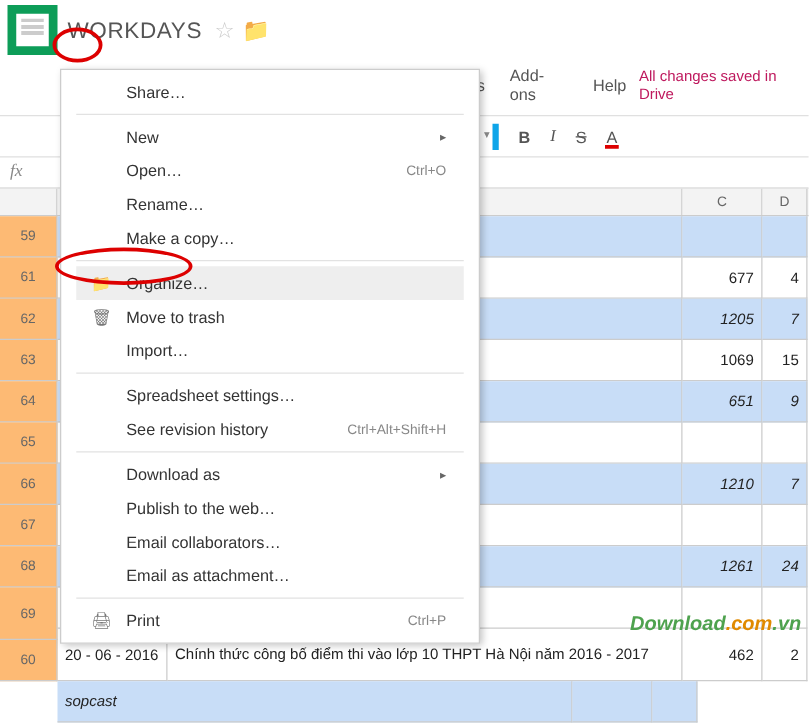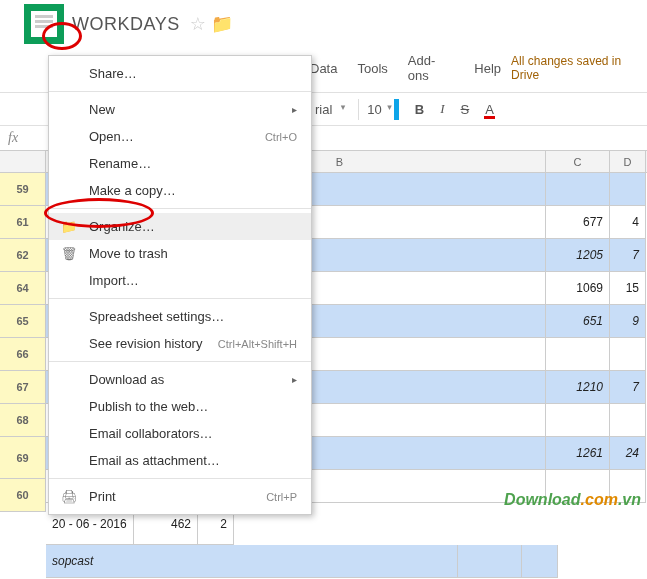--- a/index.html
+++ b/index.html
@@ -1,58 +1,58 @@
 <!DOCTYPE html>
 <html><head>
 <meta charset="utf-8">
 <style>
 * { box-sizing: border-box; margin: 0; padding: 0; }
 body { font-family: Arial, sans-serif; font-size: 13px; color: #333; background: #fff; width: 647px; height: 579px; overflow: hidden; position: relative; }
-.header { display: flex; align-items: center; padding: 4px 6px; margin-left: 18px; }
+.header { display: flex; align-items: center; padding: 4px 6px; }
 .logo { width: 40px; height: 40px; background: #0d9d58; display: flex; align-items: center; justify-content: center; margin-right: 8px; }
 .logo-inner { width: 26px; height: 26px; background: #fff; position: relative; }
 .logo-inner::before { content: ''; position: absolute; top: 4px; left: 4px; width: 18px; height: 18px; background: linear-gradient(to bottom, #ccc 0, #ccc 3px, transparent 3px, transparent 5px, #ccc 5px, #ccc 8px, transparent 8px, transparent 10px, #ccc 10px, #ccc 13px, transparent 13px); }
 .doc-title { font-size: 18px; color: #555; font-weight: 400; letter-spacing: 0.5px; }
 .star-icon { margin-left: 10px; color: #ccc; font-size: 18px; }
 .folder-icon-top { margin-left: 6px; color: #888; font-size: 18px; }
 .menu-bar { display: flex; align-items: center; padding: 2px 0 6px 55px; font-size: 13px; color: #555; }
 .menu-item { padding: 3px 10px; cursor: pointer; }
-.saved-msg { margin-left: 0; color: #a16207; font-size: 12px; }
+.saved-msg { margin-left: 0; color: #be185d; font-size: 12px; }
 .toolbar { display: flex; align-items: center; border-top: 1px solid #e0e0e0; border-bottom: 1px solid #e0e0e0; padding: 5px 8px; gap: 4px; }
 .font-box { padding: 3px 16px 3px 8px; font-size: 13px; color: #555; position: relative; }
 .font-box::after { content: '▾'; position: absolute; right: 3px; font-size: 9px; color: #888; }
 .size-box { padding: 3px 12px 3px 8px; font-size: 13px; color: #555; position: relative; border-left: 1px solid #ddd; border-right: 5px solid #0ea5e9; margin: 0 6px; }
 .size-box::after { content: '▾'; position: absolute; right: 2px; font-size: 9px; color: #888; }
 .fmt-b { font-weight: bold; padding: 3px 6px; color: #555; }
 .fmt-i { font-style: italic; font-family: Georgia; padding: 3px 6px; color: #555; }
 .fmt-s { text-decoration: line-through; padding: 3px 6px; color: #555; }
 .fmt-a { padding: 3px 6px; color: #555; position: relative; }
 .fmt-a::after { content: ''; position: absolute; bottom: 1px; left: 5px; right: 5px; height: 3px; background: #d00; }
 .fx-bar { display: flex; align-items: center; border-bottom: 1px solid #ccc; padding: 4px 8px; }
 .fx-label { font-style: italic; font-family: Georgia; color: #888; font-size: 14px; margin-right: 8px; }
 .sheet { position: relative; }
 .col-headers { display: flex; background: #f3f3f3; border-bottom: 1px solid #ccc; height: 22px; }
 .row-headers { position: absolute; left: 0; top: 22px; width: 46px; }
-.rh { height: 33px; background: #fef9c3; border-right: 1px solid #ccc; border-bottom: 1px solid #ccc; display: flex; align-items: center; justify-content: center; font-size: 11px; color: #666; font-weight: bold; }
+.rh { height: 33px; background: #fdba74; border-right: 1px solid #ccc; border-bottom: 1px solid #ccc; display: flex; align-items: center; justify-content: center; font-size: 11px; color: #666; }
 .ch { background: #f3f3f3; border-right: 1px solid #ccc; display: flex; align-items: center; justify-content: center; font-size: 11px; color: #666; }
 .ch-corner { width: 46px; border-right: 1px solid #ccc; }
 .ch-a { width: 88px; }
 .ch-b { width: 412px; }
 .ch-c { width: 64px; }
 .ch-d { width: 36px; }
 .grid-rows { position: absolute; left: 46px; top: 22px; }
 .grow { display: flex; height: 33px; }
 .cell { border-right: 1px solid #ccc; border-bottom: 1px solid #ccc; padding: 4px 6px; font-size: 12px; color: #222; display: flex; align-items: center; overflow: hidden; white-space: nowrap; }
 .cell.wrap { white-space: normal; line-height: 1.2; }
 .c-a { width: 88px; }
 .c-b { width: 412px; }
 .c-c { width: 64px; justify-content: flex-end; }
 .c-d { width: 36px; justify-content: flex-end; }
 .selblue { background: #c8ddf7; font-style: italic; }
-.dropdown { position: absolute; left: 48px; top: 55px; width: 264px; background: #fff; border: 1px solid #ccc; box-shadow: 2px 2px 6px rgba(0,0,0,0.25); z-index: 100; padding: 4px 0; }
+.dropdown { position: absolute; left: 48px; top: 55px; width: 336px; background: #fff; border: 1px solid #ccc; box-shadow: 2px 2px 6px rgba(0,0,0,0.25); z-index: 100; padding: 4px 12px; }
 .dd-item { display: flex; align-items: center; padding: 6px 14px 6px 40px; font-size: 13px; color: #333; cursor: pointer; position: relative; }
 .dd-item.hl { background: #eee; }
 .dd-icon { position: absolute; left: 12px; width: 16px; text-align: center; color: #777; font-size: 13px; }
 .dd-sub { margin-left: auto; color: #888; font-size: 11px; }
 .dd-arrow { margin-left: auto; color: #666; font-size: 10px; }
 .dd-sep { height: 1px; background: #e2e2e2; margin: 4px 0; }
 .circle-red { position: absolute; border: 3px solid #d00; border-radius: 50%; pointer-events: none; z-index: 200; }
 .circle1 { left: 42px; top: 22px; width: 40px; height: 28px; }
 .circle2 { left: 44px; top: 198px; width: 110px; height: 30px; }
 .watermark { position: absolute; right: 6px; bottom: 70px; font-size: 16px; font-weight: bold; color: #999; font-style: italic; z-index: 50; pointer-events: none; }
@@ -105,20 +105,21 @@
     <div class="ch ch-corner"></div>
     <div class="ch ch-a"></div>
     <div class="ch ch-b">B</div>
     <div class="ch ch-c">C</div>
     <div class="ch ch-d">D</div>
   </div>
   <div class="row-headers" id="rowhdrs">
       <div class="rh">59</div>
       <div class="rh">61</div>
       <div class="rh">62</div>
+      <div class="rh">63</div>
       <div class="rh">64</div>
       <div class="rh">65</div>
       <div class="rh">66</div>
       <div class="rh">67</div>
       <div class="rh">68</div>
       <div class="rh tall">69</div>
       <div class="rh">60</div>
     </div>
   <div class="grid-rows" id="gridrows">
       <div class="grow">
@@ -176,20 +177,21 @@
         <div class="cell c-d selblue">24</div>
       </div>
       <div class="grow">
         <div class="cell c-a"></div>
         <div class="cell c-b"></div>
         <div class="cell c-c"></div>
         <div class="cell c-d"></div>
       </div>
       <div class="grow tall">
         <div class="cell c-a">20 - 06 - 2016</div>
+        <div class="cell c-b wrap">Chính thức công bố điểm thi vào lớp 10 THPT Hà Nội năm 2016 - 2017</div>
         <div class="cell c-c">462</div>
         <div class="cell c-d">2</div>
       </div>
       <div class="grow">
         <div class="cell c-b selblue">sopcast</div>
         <div class="cell c-c selblue"></div>
         <div class="cell c-d selblue"></div>
       </div>
     </div>
 </div>

